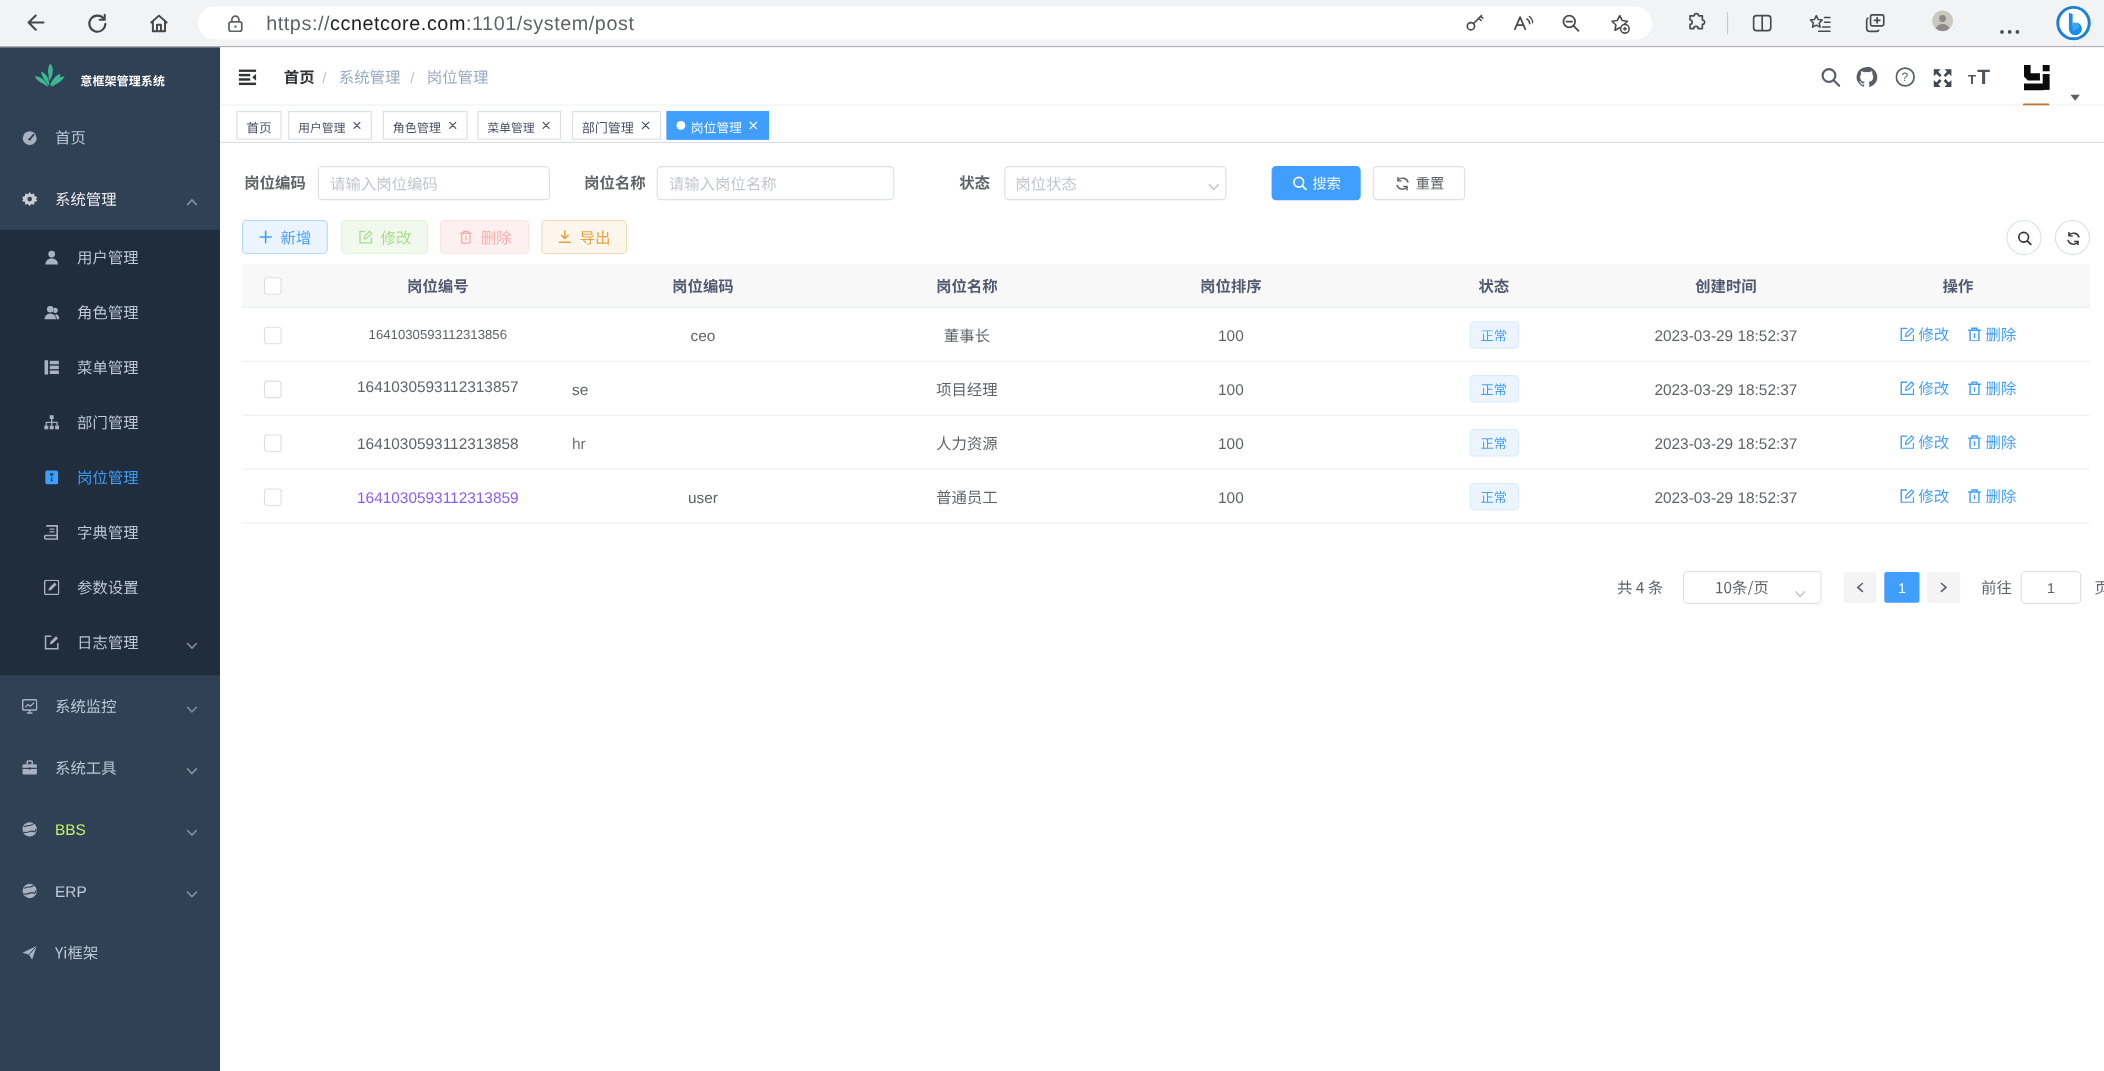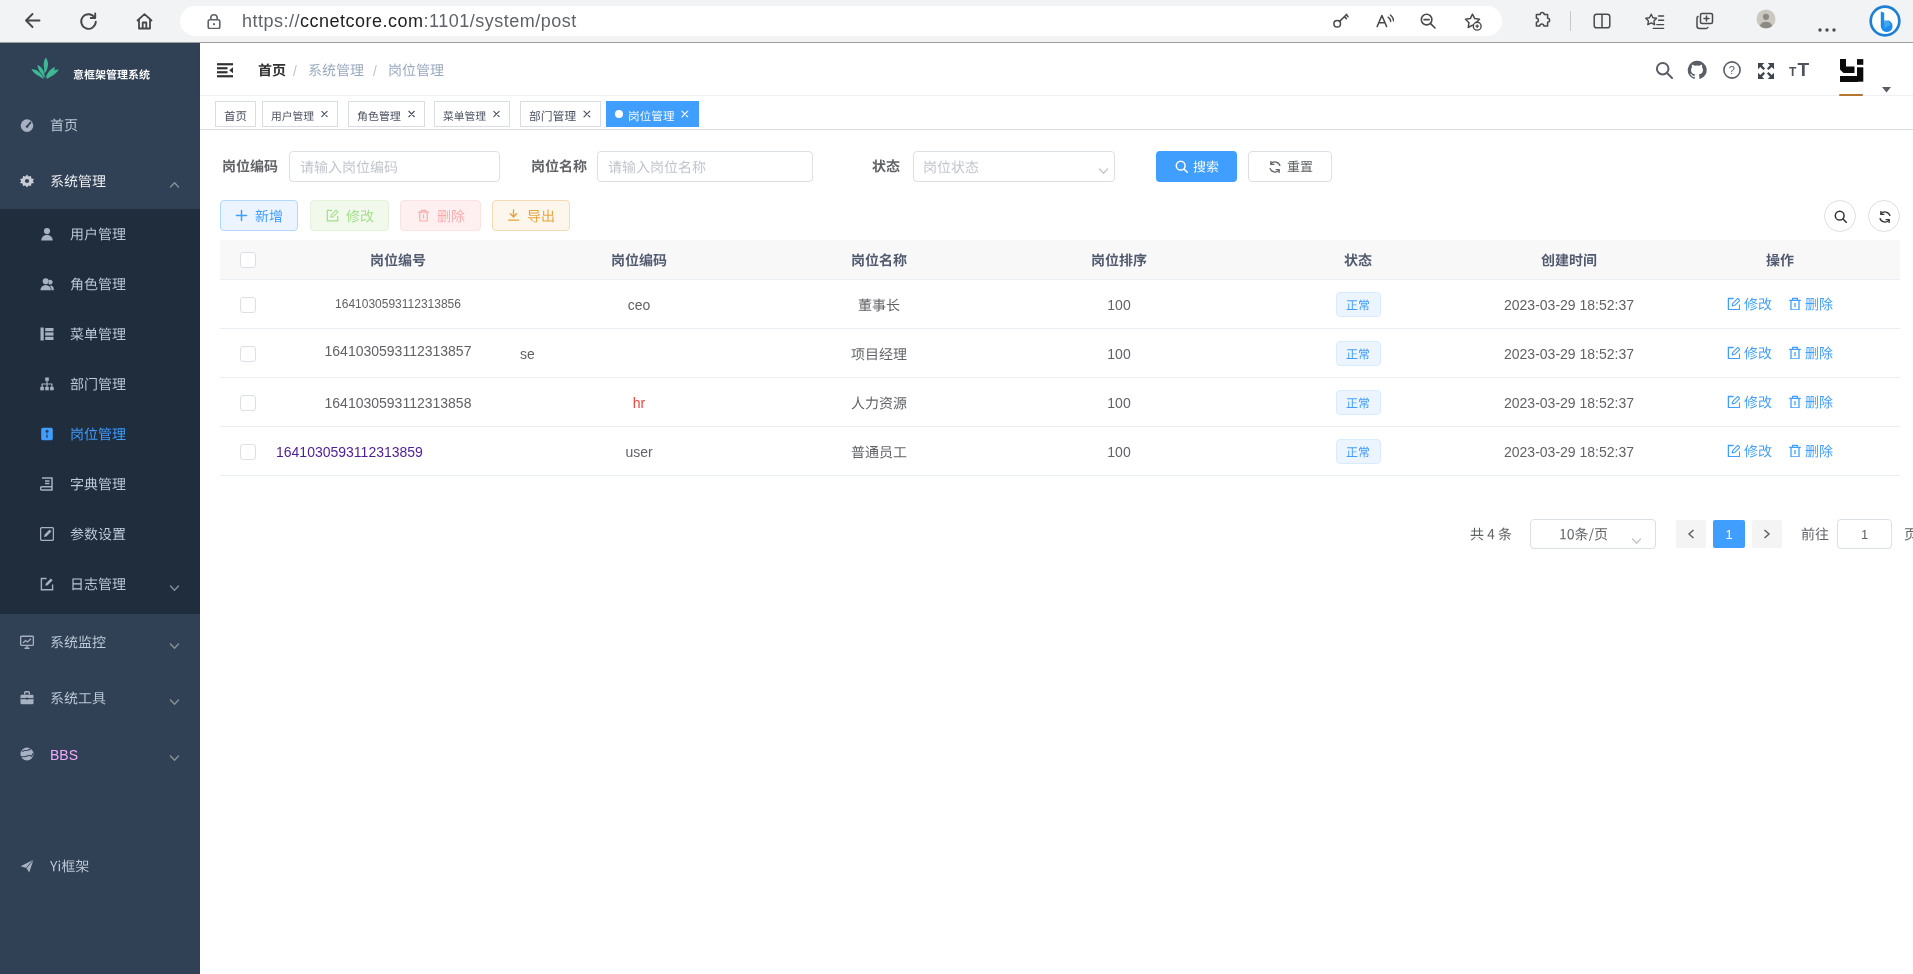--- a/index.html
+++ b/index.html
@@ -253,21 +253,31 @@
         </svg></div>
       <div style="position:absolute;left:169px;top:23px;"><svg width="11" height="10" viewBox="0 0 11 10">
           <path d="M1.5 3 L5.5 7.2 L9.5 3" stroke="#889097" stroke-width="1.4" fill="none" stroke-linecap="round"></path>
         </svg></div>
     </div>
     <div class="abs" style="left:0;top:683px;width:200px;height:56px">
       <div style="position:absolute;left:20px;top:21px;"><svg width="14" height="14" viewBox="0 0 14 14">
           <circle cx="7" cy="7" r="6.5" fill="#a7b1c2"></circle>
           <path d="M2 4.5 a9 5 0 0 1 5.5 -1.2 a7 7 0 0 0 3.5 -1.8 M1.2 9.5 a8 8 0 0 0 5.8 -0.6 a5 5 0 0 1 4.5 0.3 a6.5 6.5 0 0 0 1.4 -2.7" stroke="#304156" stroke-width="1.1" fill="none"></path>
         </svg></div>
-      <div style="position:absolute;left:50px;top:20px;"><span style="font-size:14px;color:#f0abfc">BBS</span></div>
+      <div style="position:absolute;left:50px;top:20px;"><span style="font-size:14px;color:#bef264">BBS</span></div>
+      <div style="position:absolute;left:169px;top:23px;"><svg width="11" height="10" viewBox="0 0 11 10">
+          <path d="M1.5 3 L5.5 7.2 L9.5 3" stroke="#889097" stroke-width="1.4" fill="none" stroke-linecap="round"></path>
+        </svg></div>
+    </div>
+    <div class="abs" style="left:0;top:739px;width:200px;height:56px">
+      <div style="position:absolute;left:20px;top:21px;"><svg width="14" height="14" viewBox="0 0 14 14">
+          <circle cx="7" cy="7" r="6.5" fill="#a7b1c2"></circle>
+          <path d="M2 4.5 a9 5 0 0 1 5.5 -1.2 a7 7 0 0 0 3.5 -1.8 M1.2 9.5 a8 8 0 0 0 5.8 -0.6 a5 5 0 0 1 4.5 0.3 a6.5 6.5 0 0 0 1.4 -2.7" stroke="#304156" stroke-width="1.1" fill="none"></path>
+        </svg></div>
+      <div style="position:absolute;left:50px;top:20px;"><span style="font-size:14px;color:#bfcbd9">ERP</span></div>
       <div style="position:absolute;left:169px;top:23px;"><svg width="11" height="10" viewBox="0 0 11 10">
           <path d="M1.5 3 L5.5 7.2 L9.5 3" stroke="#889097" stroke-width="1.4" fill="none" stroke-linecap="round"></path>
         </svg></div>
     </div>
     <div class="abs" style="left:0;top:795px;width:200px;height:56px">
       <div style="position:absolute;left:20px;top:21px;"><svg width="14" height="14" viewBox="0 0 14 14">
           <path d="M0.5 7.2 L13.5 0.8 L9.2 13.4 L6.4 8.9 Z" fill="#a7b1c2"></path>
           <path d="M6.4 8.9 L13.5 0.8" stroke="#304156" stroke-width="0.9"></path>
         </svg></div>
       <div style="position:absolute;left:50px;top:21px;"><svg width="39.3" height="14" viewBox="0 0 280.6 100" fill="#bfcbd9">
@@ -706,21 +716,21 @@
     <div style="position:absolute;left:20px;top:247px;">
       <div style="width:1680px;height:49px;border-bottom:1px solid #ebeef5"></div>
     </div>
     <div style="position:absolute;left:40px;top:263.5px;">
       <div style="width:16px;height:16px;border:1px solid #dcdfe6;border-radius:3px;background:#fff"></div>
     </div>
     <div style="position:absolute;left:76px;top:263.5px;">
       <div style="width:244px;text-align:center;font-size:14px;color:#606266;white-space:nowrap">1641030593112313858</div>
     </div>
     <div style="position:absolute;left:320px;top:263.5px;">
-      <div style="width:238px;text-align:center;font-size:14px;color:#ef4444;white-space:nowrap">hr</div>
+      <div style="width:238px;text-align:left;font-size:14px;color:#737373;white-space:nowrap">hr</div>
     </div>
     <div style="position:absolute;left:651px;top:264.5px;"><svg width="56" height="14" viewBox="0 0 400 100" fill="#606266">
         <use href="#g87"></use>
         <use href="#g88" x="100"></use>
         <use href="#g89" x="200"></use>
         <use href="#g90" x="300"></use>
       </svg></div>
     <div style="position:absolute;left:800px;top:263.5px;">
       <div style="width:238px;text-align:center;font-size:14px;color:#606266">100</div>
     </div>
@@ -753,21 +763,21 @@
         </svg>
       </div>
     </div>
     <div style="position:absolute;left:20px;top:296px;">
       <div style="width:1680px;height:49px;border-bottom:1px solid #ebeef5"></div>
     </div>
     <div style="position:absolute;left:40px;top:312.5px;">
       <div style="width:16px;height:16px;border:1px solid #dcdfe6;border-radius:3px;background:#fff"></div>
     </div>
     <div style="position:absolute;left:76px;top:312.5px;">
-      <div style="width:244px;font-size:14px;color:#4c1d95;white-space:nowrap">1641030593112313859</div>
+      <div style="width:244px;text-align:center;font-size:14px;color:#8b5cf6;white-space:nowrap">1641030593112313859</div>
     </div>
     <div style="position:absolute;left:320px;top:312.5px;">
       <div style="width:238px;text-align:center;font-size:14px;color:#606266;white-space:nowrap">user</div>
     </div>
     <div style="position:absolute;left:651px;top:313.5px;"><svg width="56" height="14" viewBox="0 0 400 100" fill="#606266">
         <use href="#g91"></use>
         <use href="#g92" x="100"></use>
         <use href="#g93" x="200"></use>
         <use href="#g34" x="300"></use>
       </svg></div>

